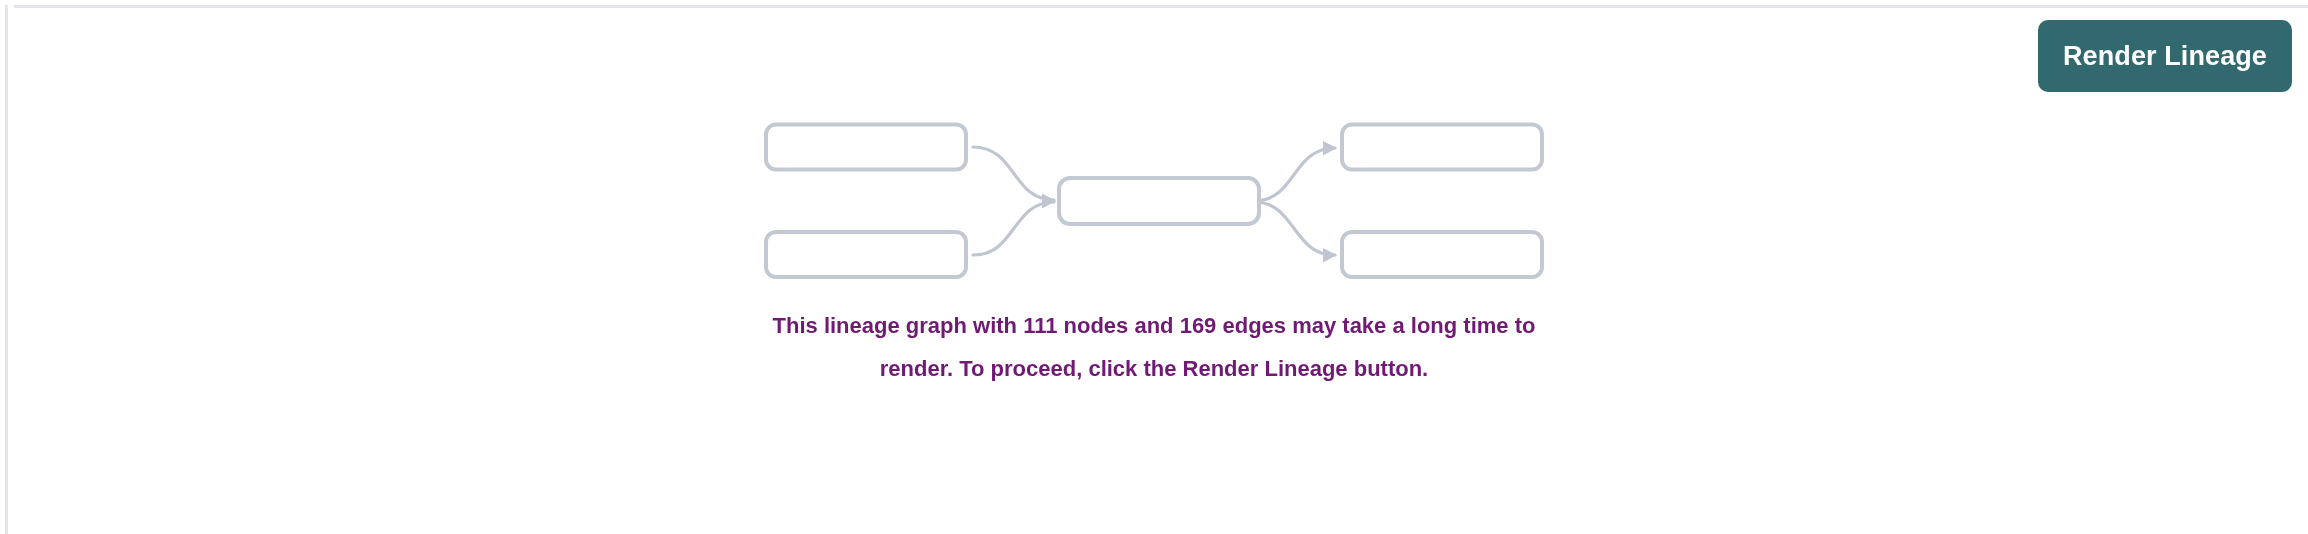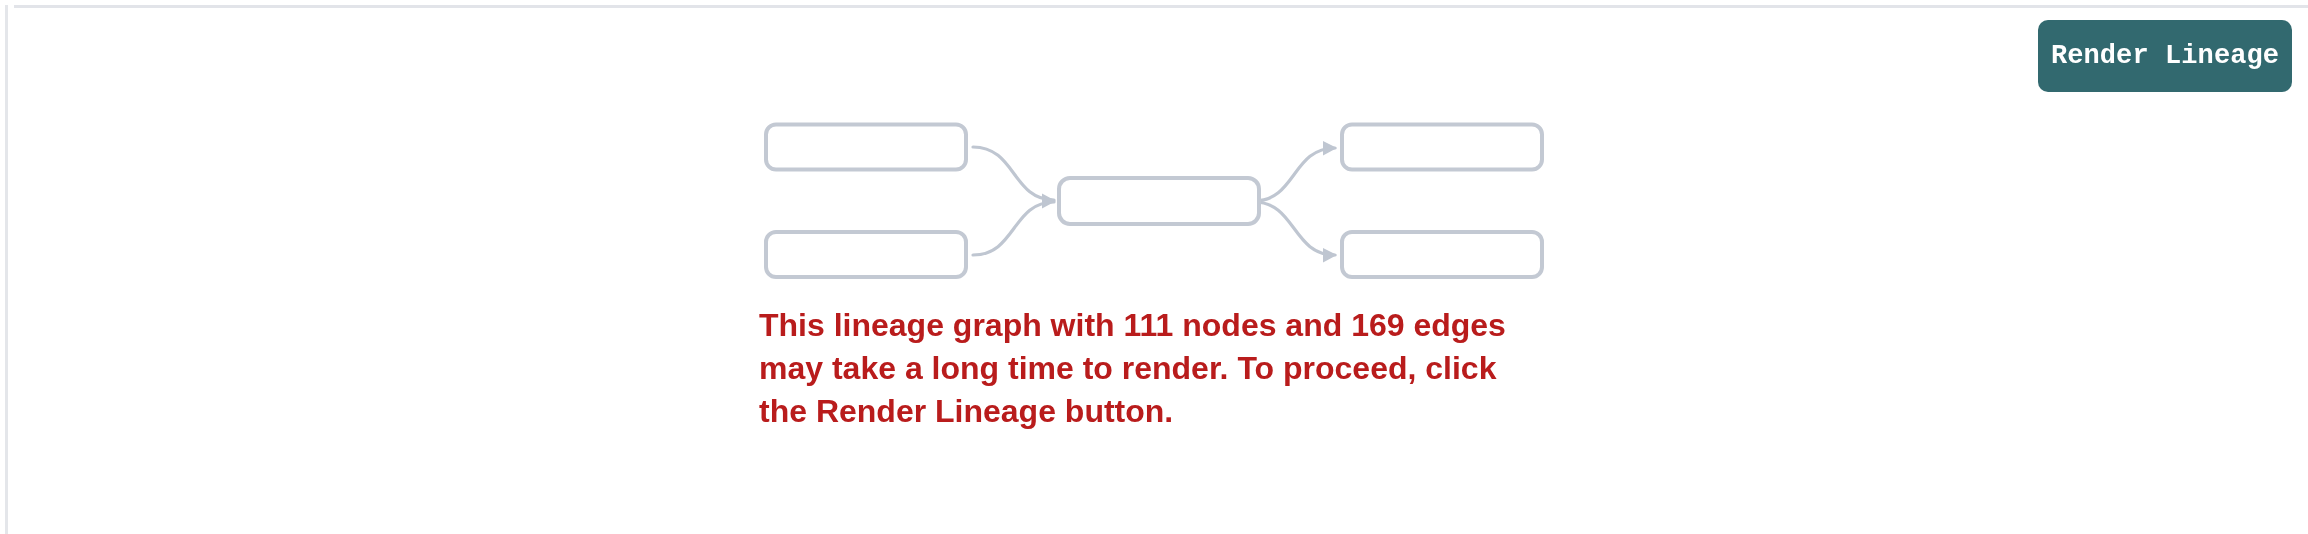--- a/index.html
+++ b/index.html
@@ -42,21 +42,21 @@
   .render-lineage-button {
     position: absolute;
     left: 2038px;
     top: 20px;
     width: 254px;
     height: 72px;
     background: #32696f;
     color: #ffffff;
     border: none;
     border-radius: 10px;
-    font-family: Liberation Mono, monospace;
+    font-family: Liberation Sans, sans-serif;
     font-size: 27px;
     font-weight: bold;
     letter-spacing: 0.1px;
     cursor: pointer;
     display: flex;
     align-items: center;
     justify-content: center;
     padding: 0;
   }
 
@@ -76,23 +76,24 @@
 
   .placeholder-graph {
     margin-top: 122px;
     width: 800px;
     height: 160px;
   }
 
   .empty-state-message {
     margin-top: 22px;
     width: 790px;
-    color: #b91c1c;
+    text-align: center;
+    color: #701a75;
     font-family: "Liberation Sans", sans-serif;
-    font-size: 32px;
+    font-size: 22px;
     font-weight: bold;
     line-height: 43px;
     pointer-events: auto;
   }
 </style>
 </head>
 <body>
 
 <div class="app-root">
 

